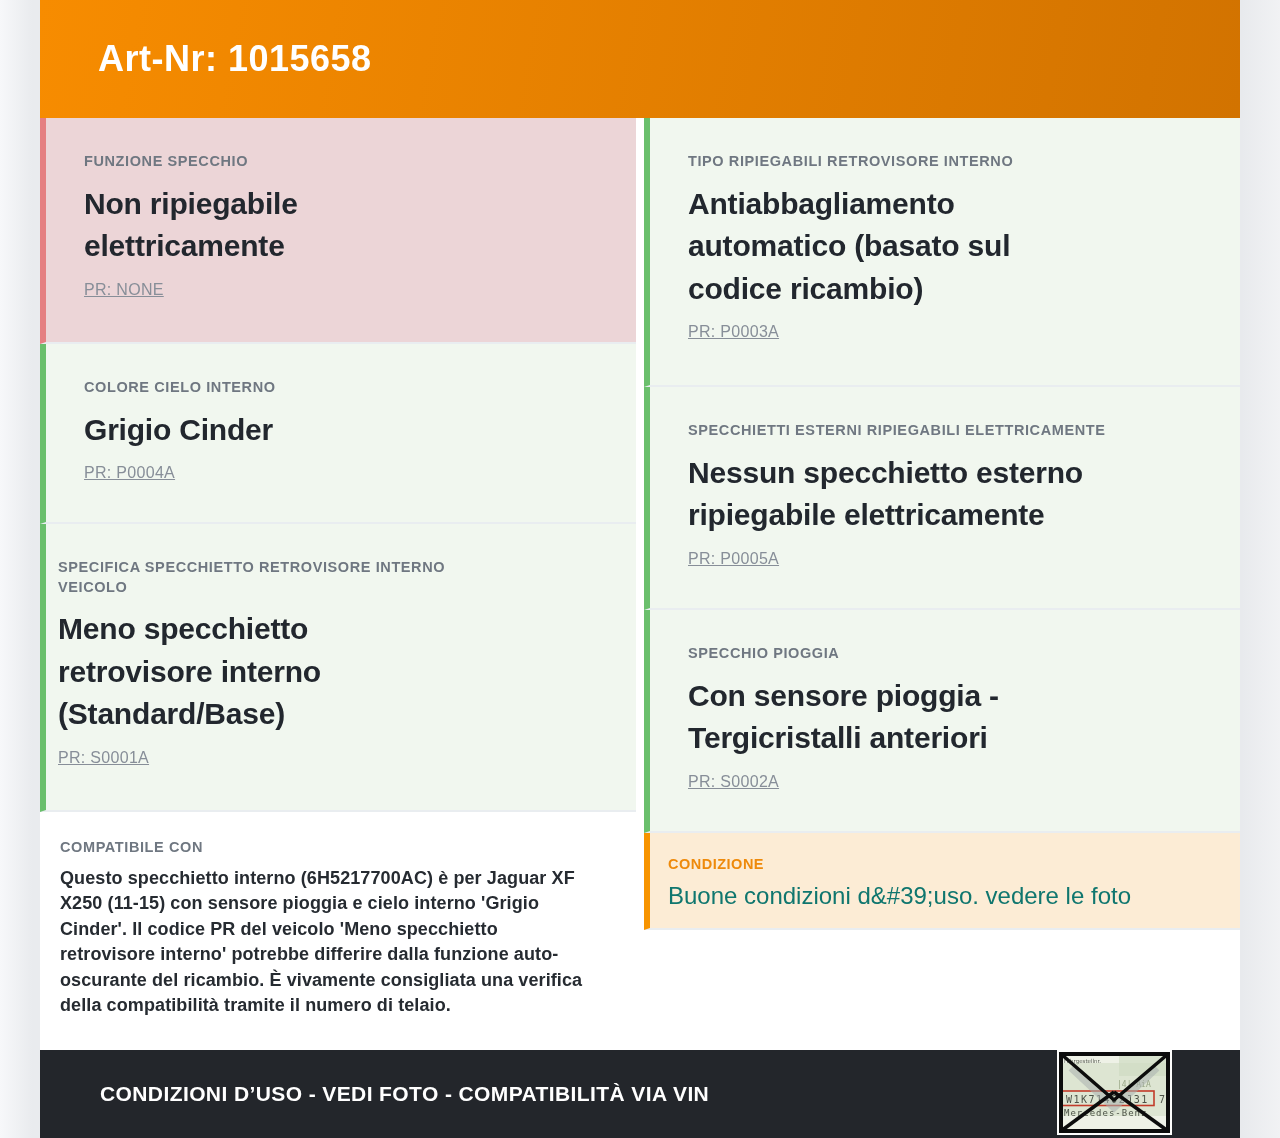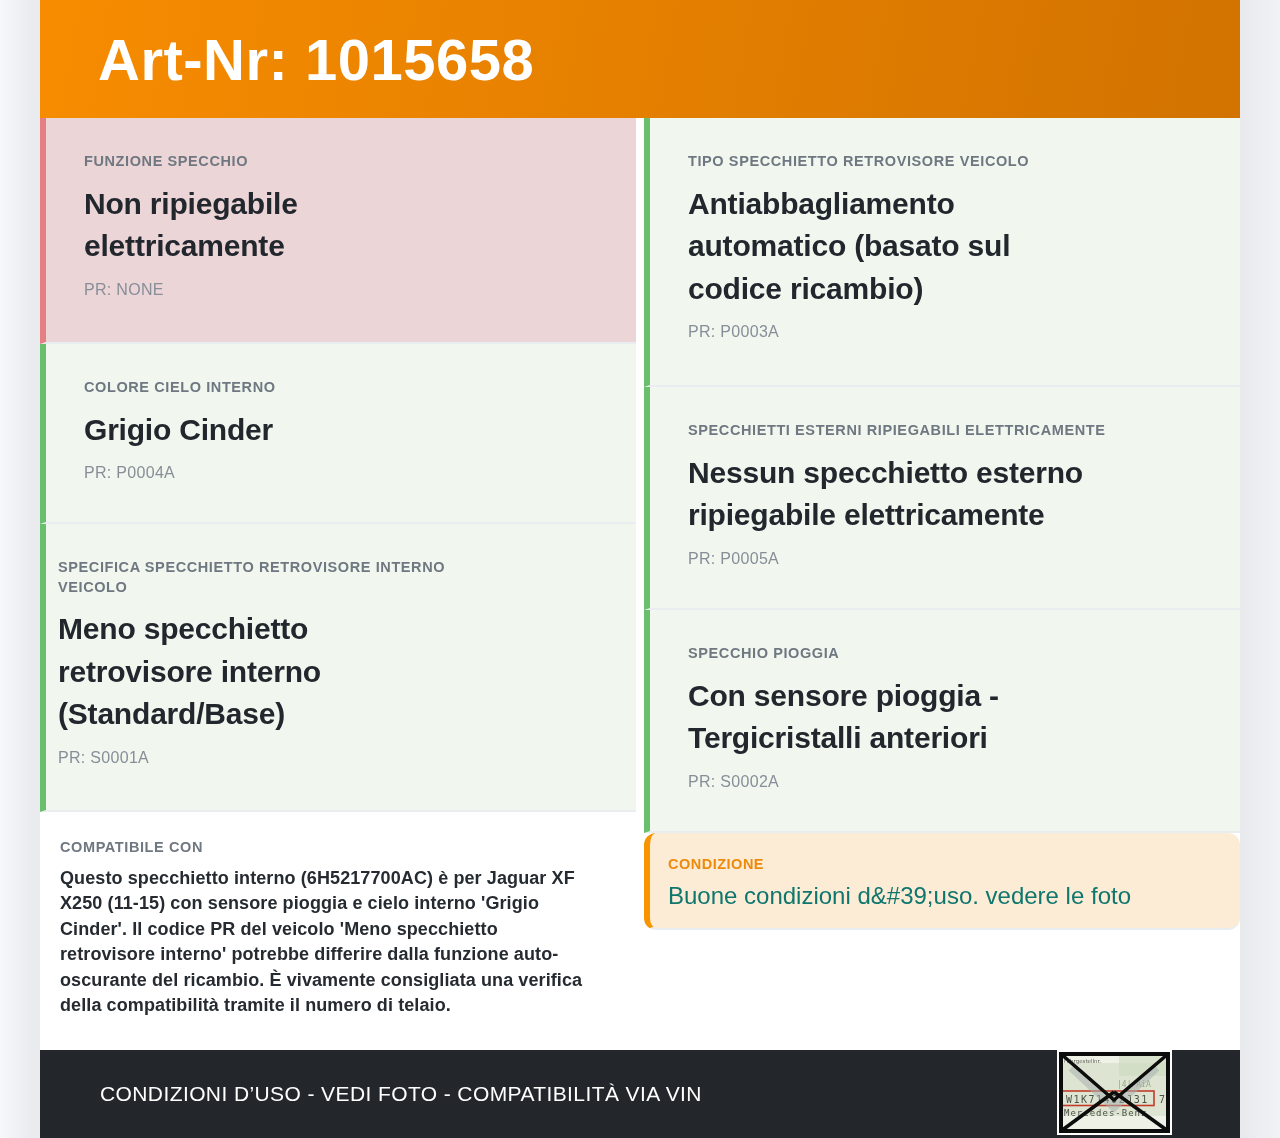--- a/index.html
+++ b/index.html
@@ -11,21 +11,21 @@
   }
   .canvas{position:absolute;left:40px;top:0;width:1200px;height:1138px;}
 
   
   .header{
     height:118px;
     background:linear-gradient(100deg,var(--header-gradient-start,#f78c00),var(--header-gradient-end,#d27300));
     display:flex;align-items:center;padding-left:58px;box-sizing:border-box;
   }
   .header h1{
-    margin:0;color:#ffffff;font-size:58px;font-weight:800;letter-spacing:.5px;
+    margin:0;color:#ffffff;font-size:36px;font-weight:800;letter-spacing:.5px;
   }
 
   
   .main{height:932px;background:#ffffff;display:flex;gap:8px;overflow:hidden;}
   .column{width:596px;display:flex;flex-direction:column;}
 
   .card{
     box-sizing:border-box;
     border-bottom:2px solid #e9edf0;
     border-left:6px solid transparent;
@@ -35,54 +35,53 @@
   .card.negative{border-left-color:var(--negative-border,#e57f81);background:var(--negative-bg,#ecd5d7);}
 
   .card-label{
     font-size:14.5px;font-weight:700;color:var(--label-gray,#6f7781);
     letter-spacing:.6px;line-height:1.35;margin-bottom:11px;white-space:pre-line;
   }
   .card-value{
     font-size:30px;font-weight:700;color:var(--title-dark,#22272e);
     line-height:1.42;margin-bottom:13px;white-space:pre-line;letter-spacing:-.2px;
   }
-  .card-pr{font-size:16px;font-weight:500;color:var(--pr-gray,#878e98);letter-spacing:.3px;}
+  .card-pr{font-size:16px;font-weight:500;color:var(--pr-gray,#878e98);letter-spacing:.3px;text-decoration:underline;}
 
   
   .lc1{height:226px;}
   .lc2{height:180px;}
   .lc3{height:288px;padding-left:12px;}
   .lc4{flex:1;border-left:none;background:#ffffff;padding:26px 44px 16px 20px;border-bottom:none;}
   .compat-text{
     font-size:18px;font-weight:600;color:#262b31;line-height:1.42;letter-spacing:.1px;
   }
   .lc4 .card-label{margin-bottom:8px;}
 
   
   .rc1{height:269px;}
   .rc2{height:223px;}
   .rc3{height:223px;}
   .rc4{
     height:97px;
     border-left-color:var(--condition-border,#f79400);
     background:var(--condition-bg,#fcecd5);
     padding:22px 30px 10px 18px;
-    border-radius:12px;
   }
   .rc4 .card-label{color:var(--condition-label,#ee8a0b);margin-bottom:7px;letter-spacing:.5px;}
   .condition-text{font-size:24px;font-weight:400;color:#0f766e;}
   .filler{flex:1;background:#ffffff;}
 
   
   .footer{
     height:88px;background:var(--footer-bg,#23262b);
     display:flex;align-items:center;padding-left:60px;box-sizing:border-box;
   }
   .footer-text{
-    color:#ffffff;font-size:21px;font-weight:400;letter-spacing:.4px;white-space:nowrap;
+    color:#ffffff;font-size:21px;font-weight:700;letter-spacing:.4px;white-space:nowrap;
   }
 
   
   .vin-image{position:absolute;left:1057px;top:1050px;width:115px;height:85px;}
   .vin-image svg{display:block;}
 </style>
 </head>
 <body>
 
 <div class="canvas">
@@ -117,21 +116,21 @@
       </section>
 
       <section class="card lc4">
         <div class="card-label">COMPATIBILE CON</div>
         <div class="compat-text">Questo specchietto interno (6H5217700AC) è per Jaguar XF X250 (11-15) con sensore pioggia e cielo interno 'Grigio Cinder'. Il codice PR del veicolo 'Meno specchietto retrovisore interno' potrebbe differire dalla funzione auto-oscurante del ricambio. È vivamente consigliata una verifica della compatibilità tramite il numero di telaio.</div>
       </section>
     </div>
 
     <div class="column">
       <section class="card positive rc1">
-        <div class="card-label">TIPO SPECCHIETTO RETROVISORE VEICOLO</div>
+        <div class="card-label">TIPO RIPIEGABILI RETROVISORE INTERNO</div>
         <div class="card-value">Antiabbagliamento
 automatico (basato sul
 codice ricambio)</div>
         <div class="card-pr">PR: P0003A</div>
       </section>
 
       <section class="card positive rc2">
         <div class="card-label">SPECCHIETTI ESTERNI RIPIEGABILI ELETTRICAMENTE</div>
         <div class="card-value">Nessun specchietto esterno
 ripiegabile elettricamente</div>

